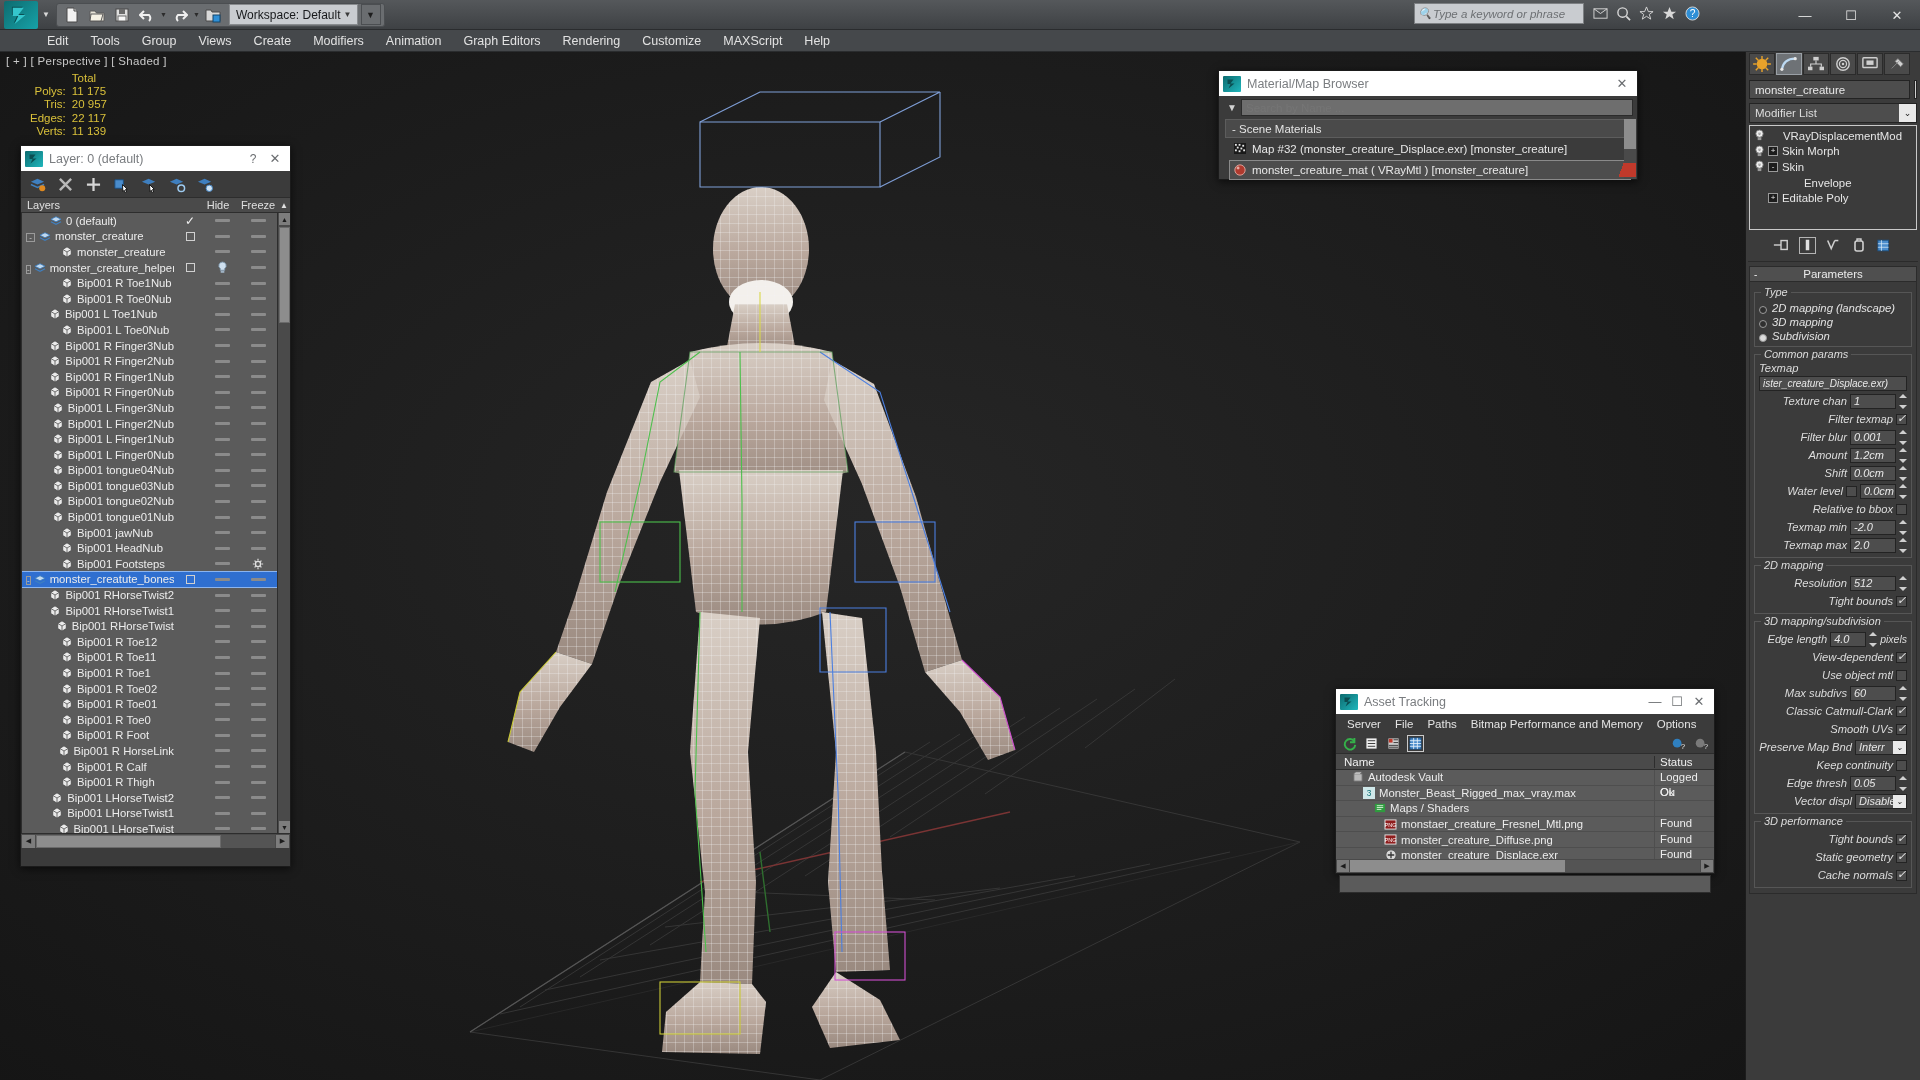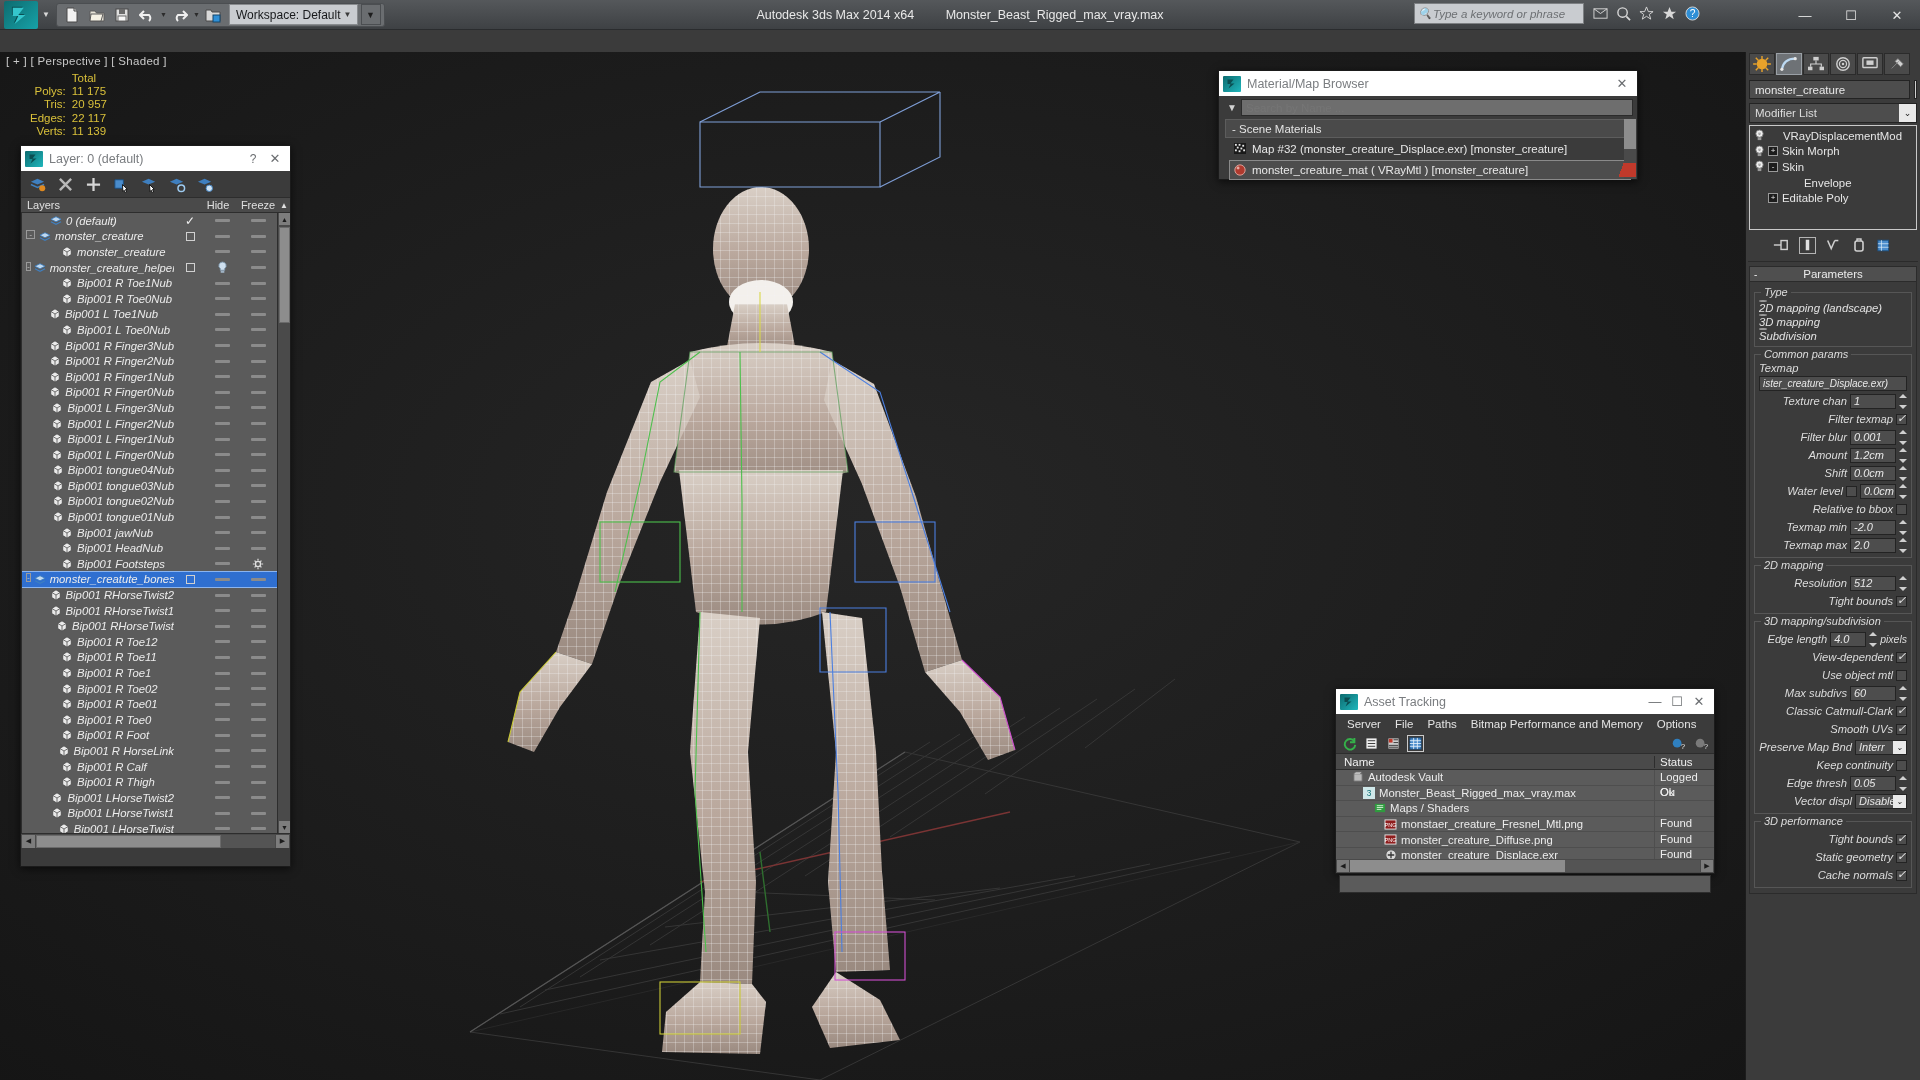--- a/index.html
+++ b/index.html
@@ -66,21 +66,21 @@
   .ltoolbar { height:26px; background:#3b3b3b; display:flex; align-items:center; padding-left:8px; gap:11px; }
   .ltoolbar .lt { width:17px; height:17px; display:flex; align-items:center; justify-content:center; }
   .lheader { display:flex; height:16px; background:#4a4a4a; border-top:1px solid #2d2d2d; border-bottom:1px solid #2d2d2d;
     font-size:11px; color:#e0e0e0; align-items:center; }
   .lheader .c1 { flex:1; padding-left:6px;}
   .lheader .c2 { width:32px; }
   .lheader .c4 { width:40px; text-align:center;}
   .lheader .c5 { width:12px; text-align:center; font-size:8px;}
   .lbody { position:relative; height:620px; background:#5b5b5b; overflow:hidden; border-left:1px solid #2d2d2d; }
   .lrow { display:flex; height:15.6px; align-items:center; font-size:11.3px; color:#ececec; }
-  .lrow .nm { flex:1; display:flex; align-items:flex-start; overflow:hidden; white-space:nowrap;font-style:italic; }
+  .lrow .nm { flex:1; display:flex; align-items:flex-end; overflow:hidden; white-space:nowrap; }
   .lrow .expander { width:9px; height:9px; border:1px solid #9a9a9a; color:#d6d6d6; font-size:8px;
      line-height:7px; text-align:center; margin-right:3px; background:#5b5b5b;}
   .lrow .licon { width:13px; height:12px; margin-right:4px; display:inline-flex; align-items:center; justify-content:center; }
   .lrow .col-on { width:32px; display:flex; align-items:center; justify-content:center; }
   .lrow .col-hide { width:32px; display:flex; align-items:center; justify-content:center; }
   .lrow .col-freeze { width:40px; display:flex; align-items:center; justify-content:center; }
   .lrow .col-pad { width:12px; }
   .dash { width:15px; height:3px; background:#8b8b8b; border-radius:1px; }
   .sqbox { width:9px; height:9px; border:1.5px solid #d0d0d0; }
   .lrow.sel { background:#2f6fd0; outline:1px solid #8ab4f0; }
@@ -165,21 +165,21 @@
   .cpstacktools .st { width:17px; height:17px; display:flex; align-items:center; justify-content:center;}
   .cpstacktools .st.box { border:1px solid #b4b4b4;}
   .cpdivider { height:1px; background:#2b2b2b; margin:4px 2px; }
   .rollup { margin:2px 3px 0 3px; }
   .rhead { height:16px; background:#4f4f4f; border:1px solid #2b2b2b; display:flex; align-items:center;
     justify-content:center; position:relative; font-size:11.5px; color:#ececec;}
   .rhead .minus { position:absolute; left:4px; font-size:10px;}
   .rbody { border:1px solid #2b2b2b; border-top:none; padding:3px 4px 5px 4px; background:#3b3b3b;}
   .grp { border:1px solid #565656; margin-top:7px; padding:7px 4px 4px 4px; position:relative;font-style:italic;}
   .grp > .gt { position:absolute; top:-7px; left:6px; background:#3b3b3b; padding:0 3px; font-size:11px; color:#dcdcdc;}
-  .radio { display:flex; align-items:flex-start; font-size:11.3px; color:#e2e2e2; height:14px;flex-direction:column; }
+  .radio { display:flex; align-items:flex-end; font-size:11.3px; color:#e2e2e2; height:14px; }
   .radio .rb { width:8px; height:8px; border-radius:50%; border:1px solid #9a9a9a; background:#2f2f2f; margin-right:5px;}
   .radio .rb.on { background:#dcdcdc;}
   .frow { display:flex; align-items:center; height:16px; font-size:11.2px; color:#dcdcdc; margin-top:2px; gap:3px;}
   .frow .lb { flex:1; text-align:right; }
   .frow .num { width:46px; height:15px; background:#4d4d4d; border:1px solid #232323; color:#e8e8e8; font-size:11px;
     padding-left:3px; display:flex; align-items:center;}
   .frow .num.w36 { width:36px;}
   .frow .spin { width:8px; height:15px; display:flex; flex-direction:column; justify-content:space-between; }
   .frow .spin i { display:block; width:0; height:0; border-left:4px solid transparent; border-right:4px solid transparent;}
   .frow .spin i.u { border-bottom:4px solid #cfcfcf;}
@@ -245,24 +245,20 @@
             <path d="M1 3h5l1 2h8v9H1z" fill="#d9d9d9" stroke="#4a4a4a"></path>
             <rect x="8" y="8" width="7" height="7" fill="#2f8fd6" stroke="#14466b"></rect>
           </svg>
         </div>
       <div class="wsbox">
         <span>Workspace: Default</span>
         <span class="wsc">▼</span>
       </div>
       <div class="wsmenu">▼</div>
     </div>
-    <div class="titletext">
-      <span>Autodesk 3ds Max  2014 x64</span>
-      <span>Monster_Beast_Rigged_max_vray.max</span>
-    </div>
     <div class="searchwrap">
       <div class="searchbox">
         <span class="magn">🔍</span>
         <span>Type a keyword or phrase</span>
       </div>
       <div class="ticons">
         <div class="ti">
             <svg width="15" height="15" viewBox="0 0 16 16">
               <rect x="1" y="3" width="14" height="10" fill="none" stroke="#d8d8d8"></rect>
               <path d="M1 3l7 5 7-5" fill="none" stroke="#d8d8d8"></path>
@@ -292,20 +288,34 @@
           </div>
       </div>
     </div>
     <div class="wbtns">
       <div class="wbtn">—</div>
       <div class="wbtn">☐</div>
       <div class="wbtn close">✕</div>
     </div>
   </div>
 
+  <div class="menubar" id="menubar">
+      <div class="mi">Edit</div>
+      <div class="mi">Tools</div>
+      <div class="mi">Group</div>
+      <div class="mi">Views</div>
+      <div class="mi">Create</div>
+      <div class="mi">Modifiers</div>
+      <div class="mi">Animation</div>
+      <div class="mi">Graph Editors</div>
+      <div class="mi">Rendering</div>
+      <div class="mi">Customize</div>
+      <div class="mi">MAXScript</div>
+      <div class="mi">Help</div>
+    </div>
 
   <div class="viewport">
     <svg class="grid" viewBox="0 0 1745 1028" preserveAspectRatio="none">
       <defs>
         <radialGradient id="vpbg" cx="50%" cy="45%" r="75%">
           <stop offset="0%" stop-color="#262626"></stop>
             <stop offset="100%" stop-color="#151515"></stop>
         </radialGradient>
       </defs>
       <rect width="1745" height="1028" fill="url(#vpbg)"></rect>

